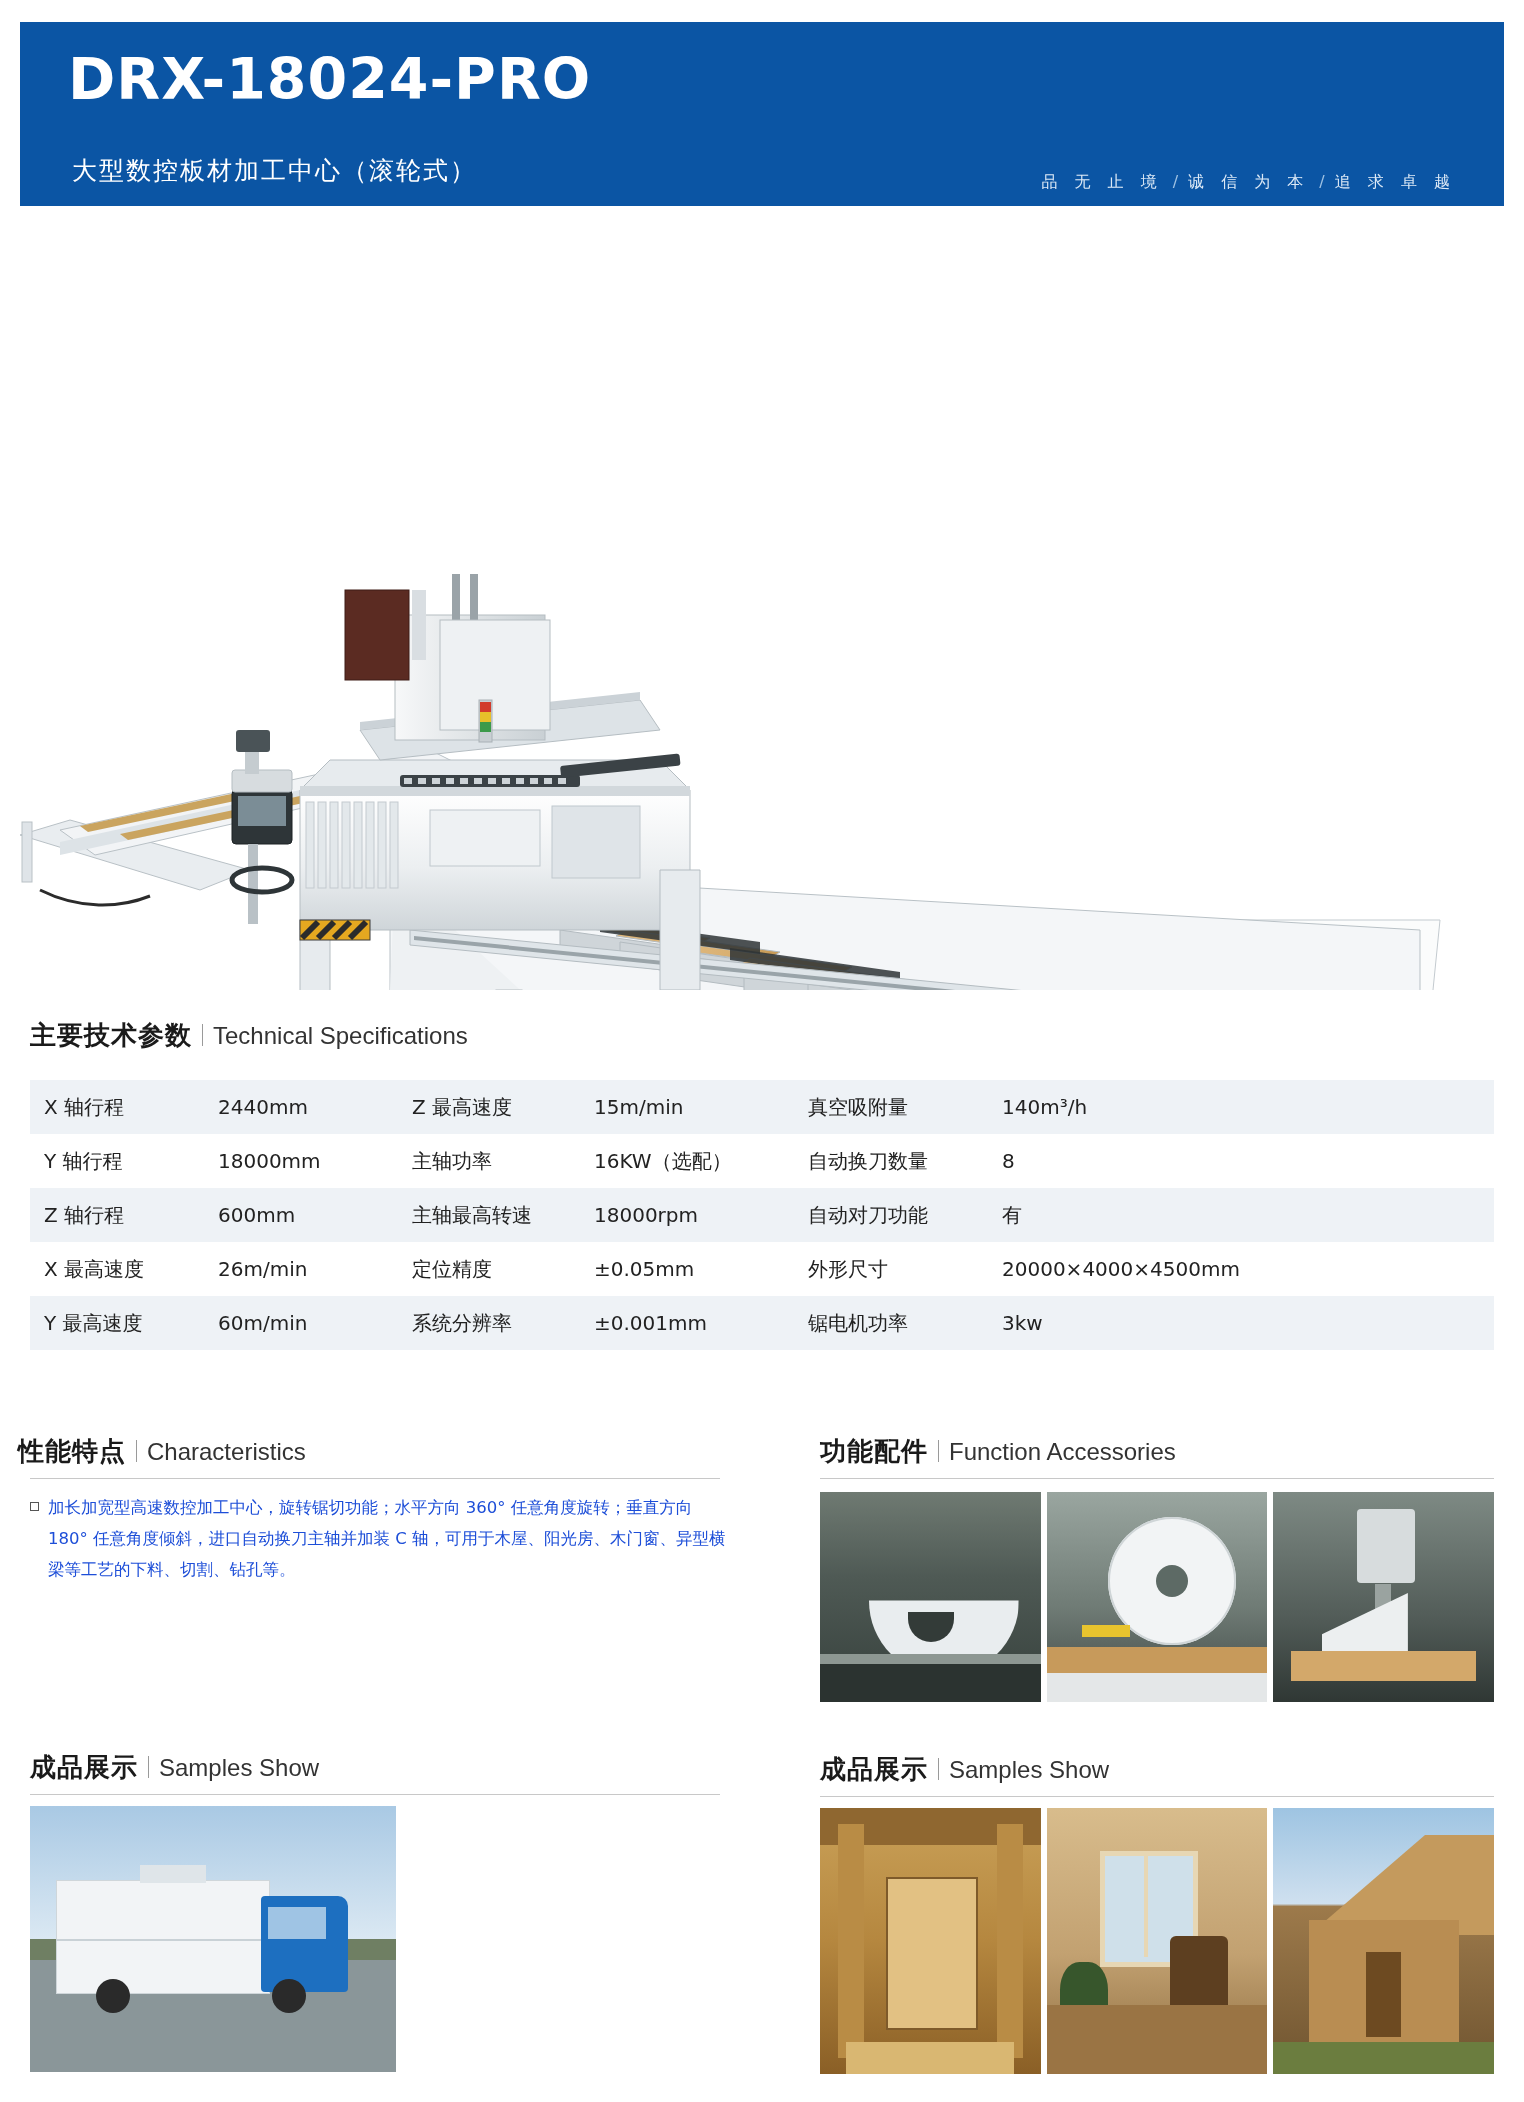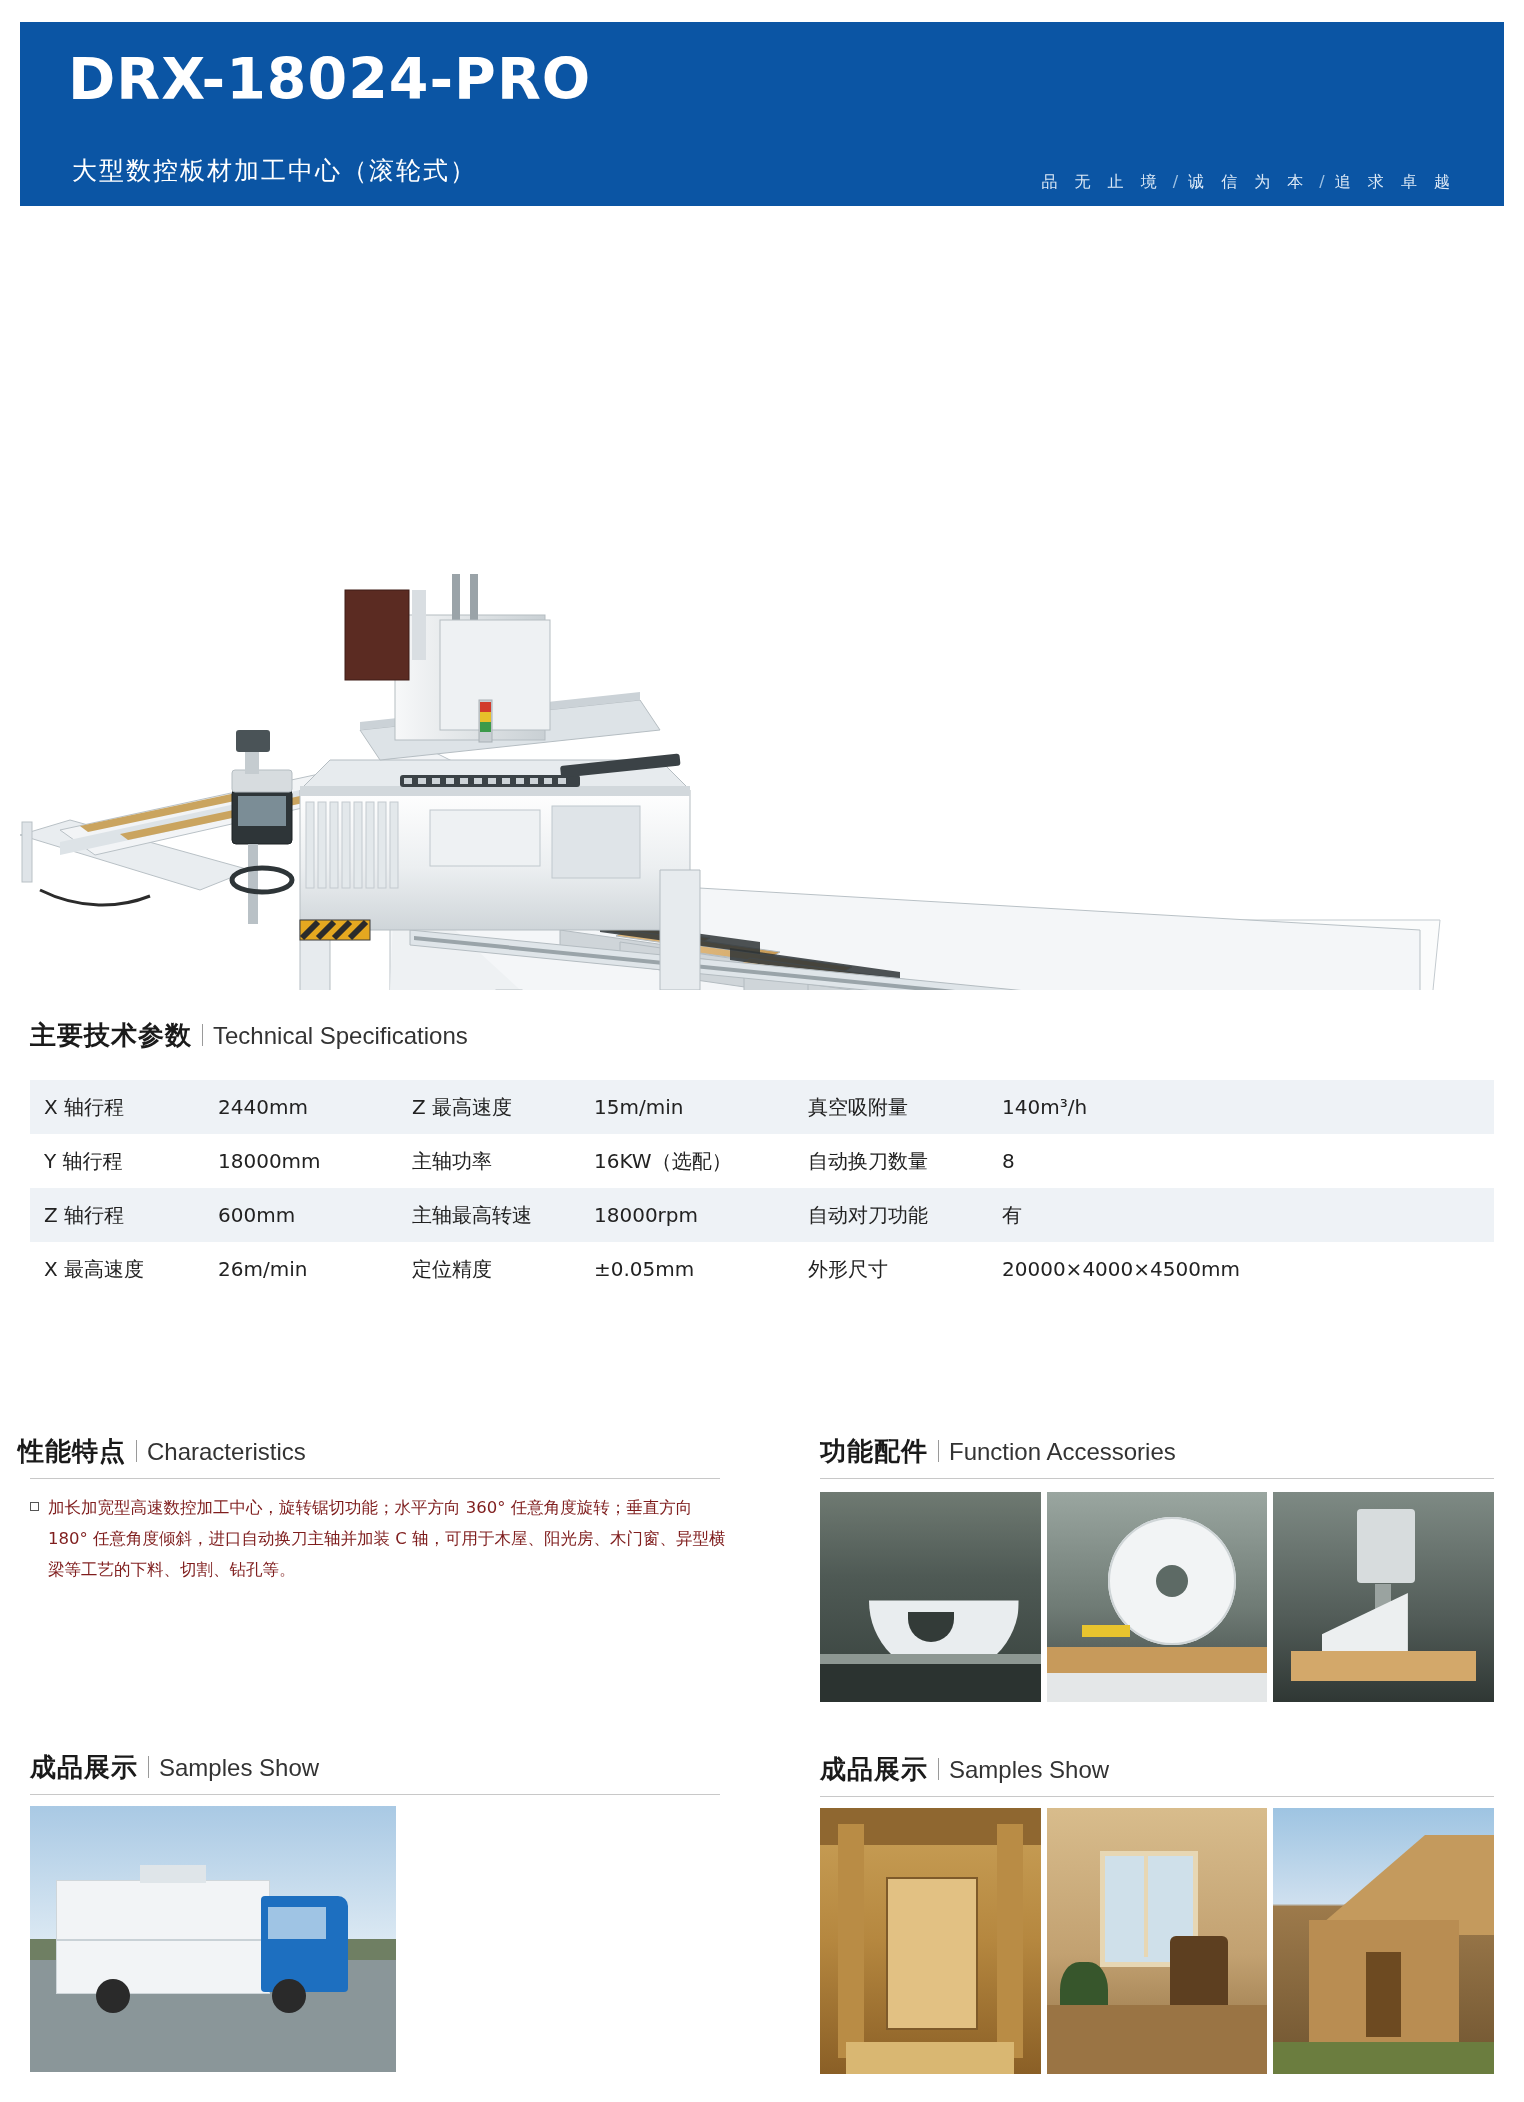--- a/index.html
+++ b/index.html
@@ -122,21 +122,21 @@
   .spec-table td.v3 { width: auto; }
   .rule { position: absolute; height: 1px; background: #c8c8c8; }
 
   .char-list {
     position: absolute;
     left: 30px;
     top: 1492px;
     width: 700px;
     font-size: 16.5px;
     line-height: 31px;
-    color: #7f1d1d;
+    color: #1d4ed8;
     font-family: "DejaVu Sans", sans-serif;
   }
   .char-item { position: relative; padding-left: 18px; margin-bottom: 14px; }
   .char-item .sq {
     position: absolute;
     left: 0;
     top: 10px;
     width: 7px;
     height: 7px;
     border: 1px solid #555;
@@ -446,20 +446,28 @@
       <td class="v3">有</td>
     </tr>
     <tr>
       <td class="k">X 最高速度</td>
       <td class="v">26m/min</td>
       <td class="k2">定位精度</td>
       <td class="v2">±0.05mm</td>
       <td class="k3">外形尺寸</td>
       <td class="v3">20000×4000×4500mm</td>
     </tr>
+    <tr>
+      <td class="k">Y 最高速度</td>
+      <td class="v">60m/min</td>
+      <td class="k2">系统分辨率</td>
+      <td class="v2">±0.001mm</td>
+      <td class="k3">锯电机功率</td>
+      <td class="v3">3kw</td>
+    </tr>
   </tbody>
 </table>
 
 <div class="sec-title" style="left:18px; top:1434px;">
   <span class="cn">性能特点</span><span class="bar"></span><span class="en">Characteristics</span>
 </div>
 <div class="rule" style="left:30px; top:1478px; width:690px;"></div>
 
 <div class="char-list">
   <div class="char-item">

